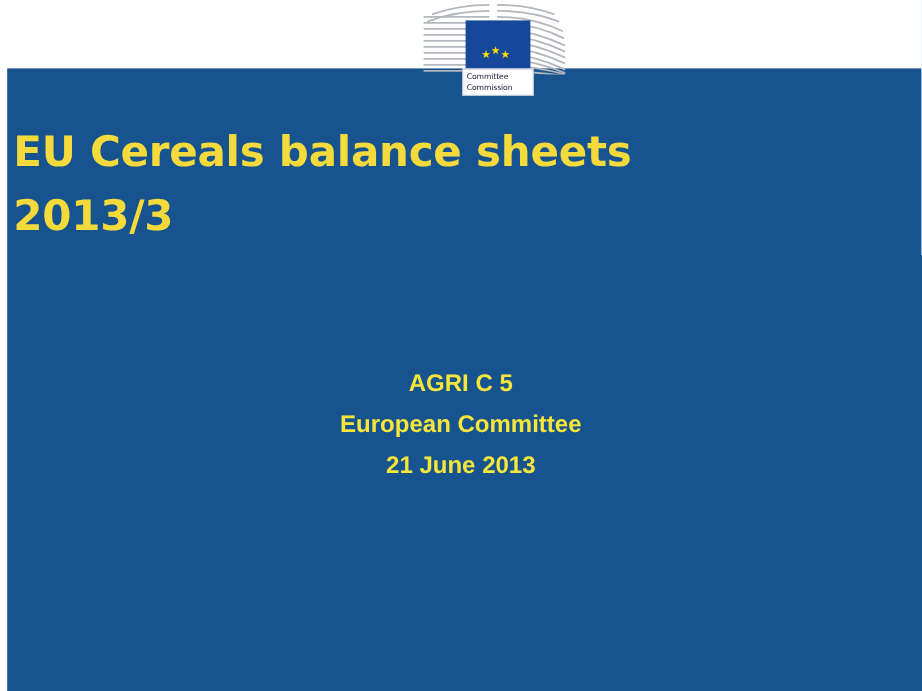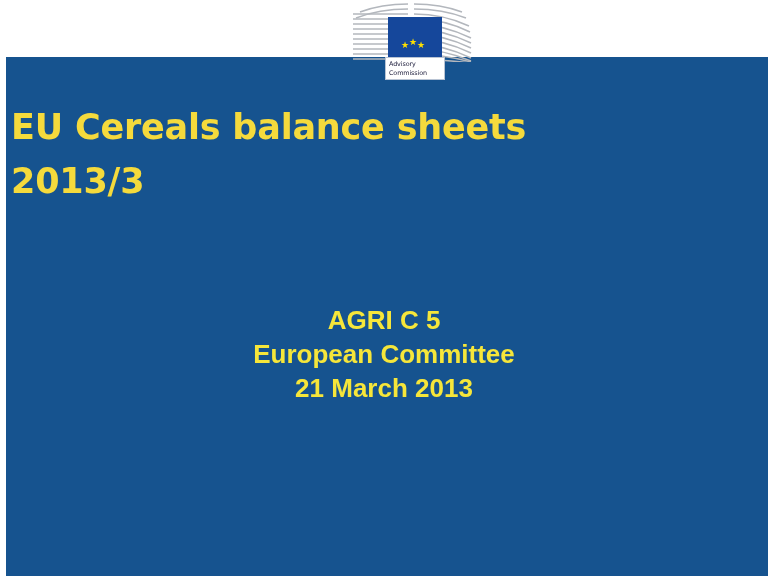--- a/index.html
+++ b/index.html
@@ -122,21 +122,21 @@
     position: absolute;
     left: 0;
     top: 303px;
     width: 768px;
     text-align: center;
     z-index: 6;
   }
   .subtitle-line {
     font-family: "Liberation Sans", sans-serif;
     font-weight: bold;
-    font-size: 26px;
+    font-size: 20px;
     line-height: 34px;
     color: #F6E63A;
     white-space: nowrap;
   }
 </style>
 </head>
 <body>
 
 <div id="slide">
 
@@ -180,30 +180,30 @@
 
     <div class="flag">
       <div class="stars">
         <span class="star star-a">★</span>
         <span class="star star-b">★</span>
         <span class="star star-c">★</span>
       </div>
     </div>
 
     <div class="logo-wordmark">
-      <span>Advisory</span>
+      <span>Committee</span>
       <span>Commission</span>
     </div>
 
   </div>
 
   <div class="title-block">
     <div class="title-line">EU Cereals balance sheets</div>
     <div class="title-line">2013/3</div>
   </div>
 
   <div class="subtitle-block">
     <div class="subtitle-line">AGRI C 5</div>
     <div class="subtitle-line">European Committee</div>
-    <div class="subtitle-line">21 March 2013</div>
+    <div class="subtitle-line">21 June 2013</div>
   </div>
 
 </div>
 
 </body></html>

